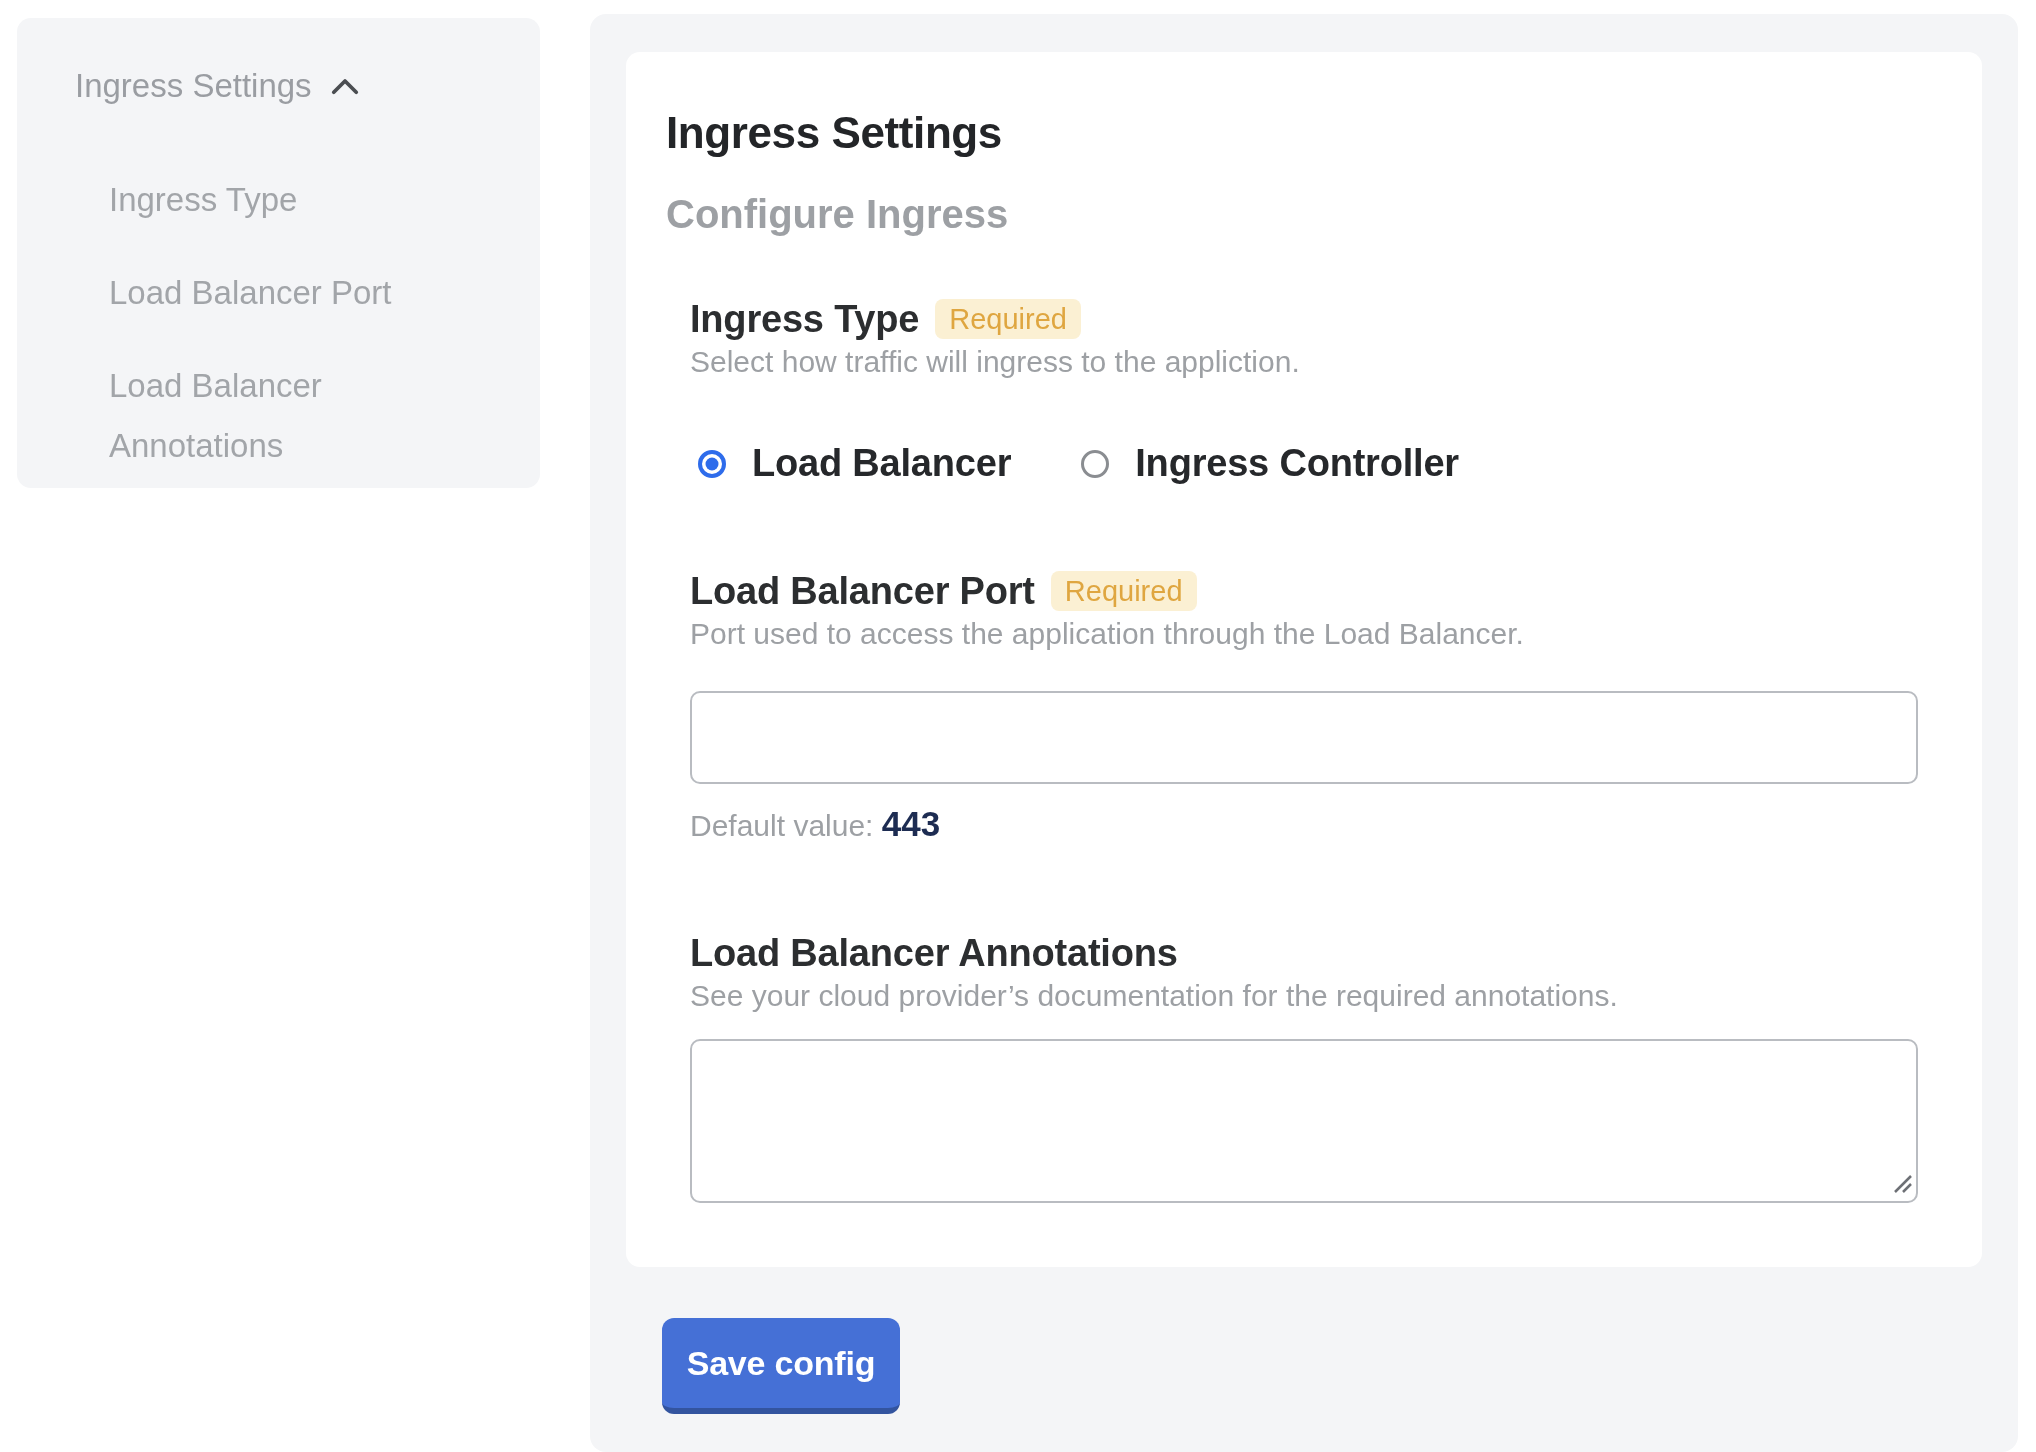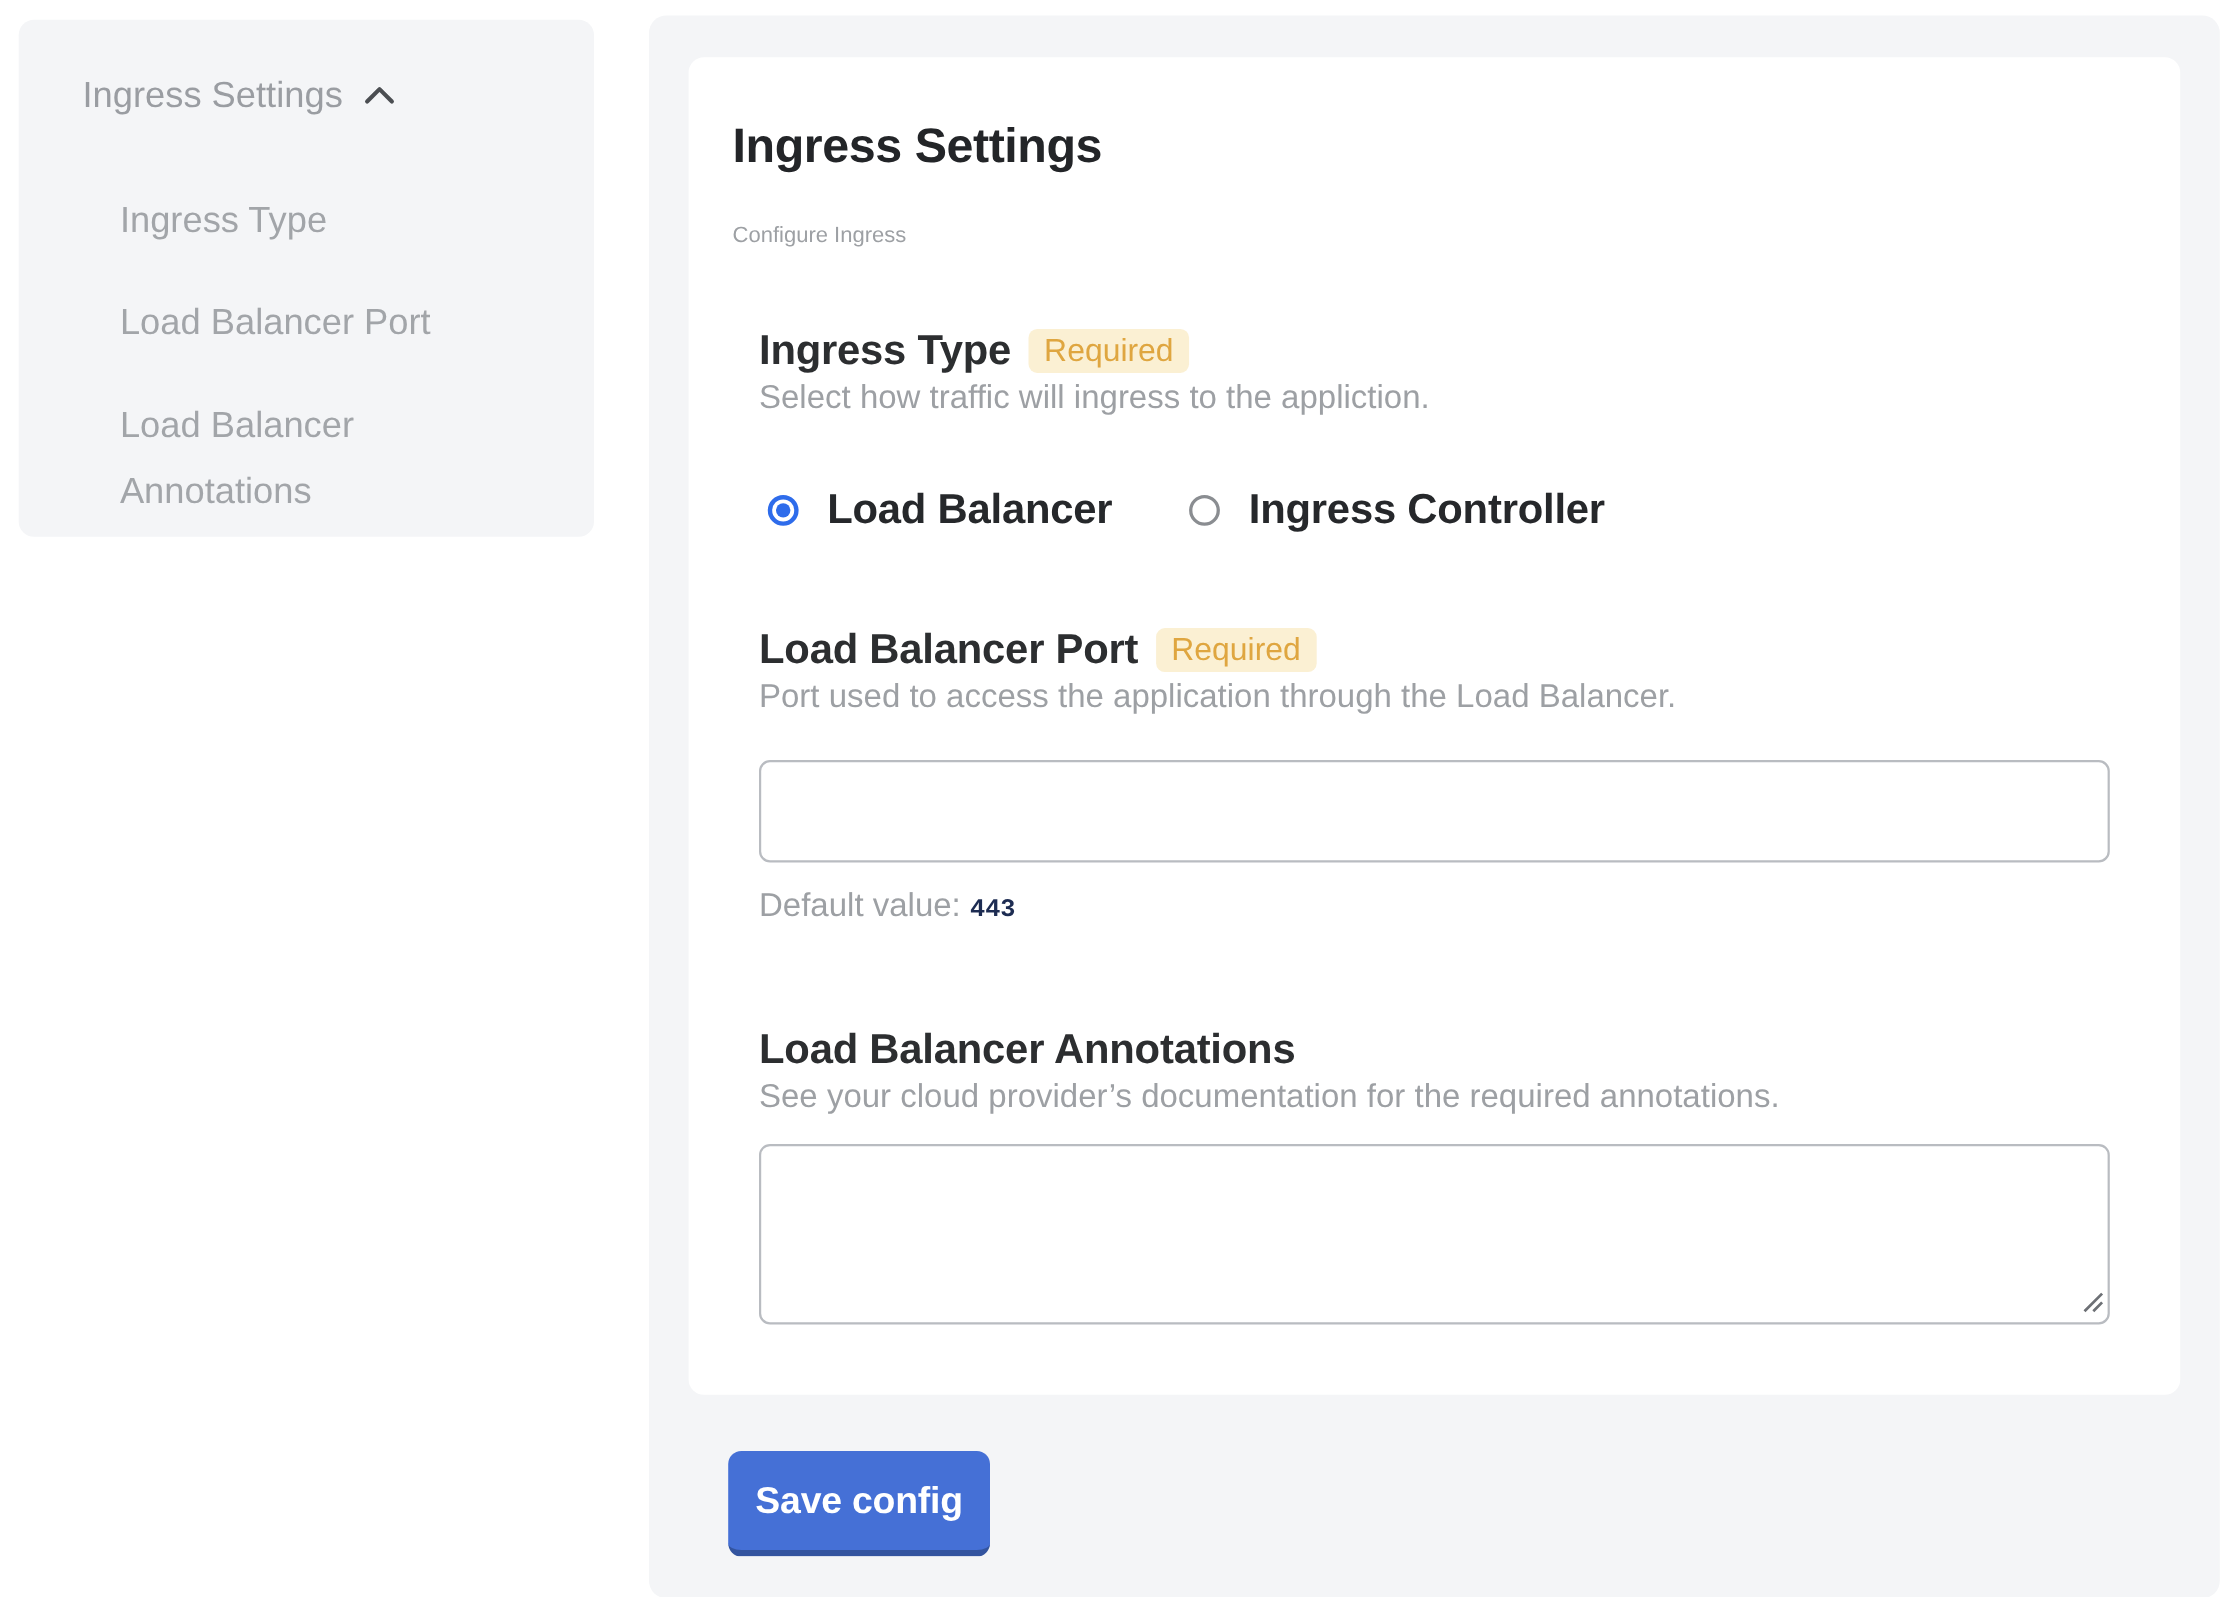--- a/index.html
+++ b/index.html
@@ -29,21 +29,21 @@
     color:#a2a5a9;cursor:pointer;}
   .sb-item:first-child{margin-top:60px;}
   .chevron svg{display:block;}
 
   
   .panel{position:absolute;left:590px;top:14px;width:1428px;
     background:var(--panel-bg);border-radius:16px;padding:38px 36px 38px 36px;}
   .card{background:#ffffff;border-radius:14px;padding:55px 40px 64px 40px;}
   .card h1{font-size:44px;line-height:52px;font-weight:700;color:#232528;
     letter-spacing:-0.4px;}
-  .subtitle{margin-top:37px;font-size:20px;line-height:36px;color:var(--text-gray);}
+  .subtitle{margin-top:37px;font-size:40px;line-height:36px;color:var(--text-gray);font-weight:bold;}
 
   .section{padding:0 24px;}
   .sec-ingress-type{margin-top:67px;}
   .sec-lb-port{margin-top:86px;}
   .sec-lb-annotations{margin-top:89px;}
 
   .label-row{display:flex;align-items:center;gap:16px;}
   .label-row h2{font-size:38px;line-height:40px;font-weight:600;color:#2c2e30;
     letter-spacing:-0.2px;}
   .badge{display:inline-flex;align-items:center;height:40px;padding:0 14px;
@@ -62,21 +62,21 @@
     width:13px;height:13px;border-radius:50%;background:var(--radio-blue);
     transform:translate(-50%,-50%);}
   .radio-label{font-size:38px;font-weight:600;color:var(--text-dark);
     letter-spacing:-0.2px;}
 
   
   .text-input{margin-top:41px;width:100%;height:93px;border:2px solid var(--border-gray);
     border-radius:10px;background:#fff;font-size:32px;padding:0 24px;color:#2b2d2f;
     font-family:inherit;outline:none;display:block;}
   .default-row{margin-top:22px;font-size:30px;line-height:36px;color:var(--text-gray);}
-  .default-row b{color:var(--navy);font-weight:700;font-size:23px;font-family:Liberation Mono, monospace;}
+  .default-row b{color:var(--navy);font-weight:700;font-size:35px;}
   .textarea-wrap{position:relative;margin-top:27px;}
   .text-area{width:100%;height:164px;border:2px solid var(--border-gray);
     border-radius:10px;background:#fff;font-size:32px;padding:16px 24px;color:#2b2d2f;
     font-family:inherit;outline:none;resize:none;display:block;}
   .resize-grip{position:absolute;right:5px;bottom:5px;pointer-events:none;}
 
   
   .save-btn{display:block;margin:51px 0 0 36px;width:238px;height:96px;
     background:var(--accent-blue);border:none;border-bottom:6px solid var(--accent-blue-dark);
     border-radius:12px;color:#ffffff;font-size:34px;font-weight:700;

